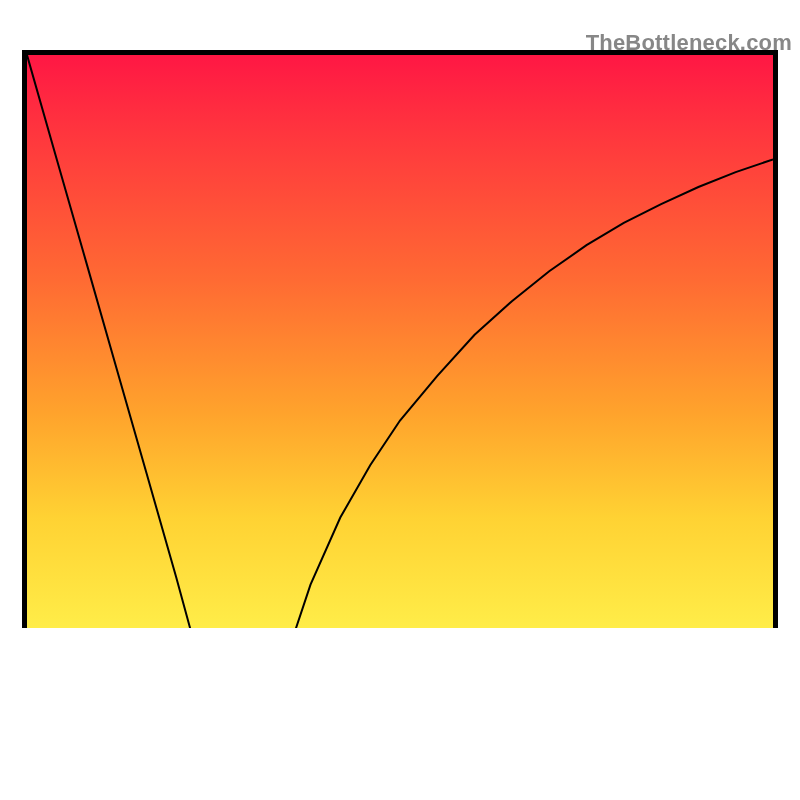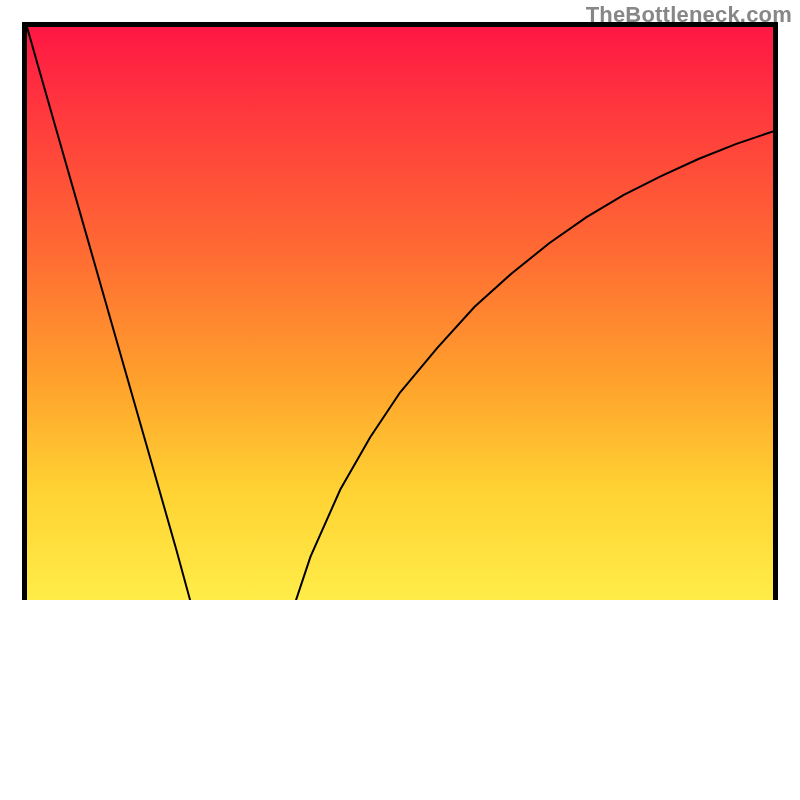--- a/index.html
+++ b/index.html
@@ -5,20 +5,21 @@
   body {
     margin: 0;
     padding: 0;
     background: #fff;
   }
   .wrapper {
     width: 800px;
     height: 600px;
     position: relative;
     background: #fff;
+    margin-top: 28px;
   }
   .watermark {
     position: absolute;
     top: 2px;
     right: 8px;
     font-family: Arial, Helvetica, sans-serif;
     font-size: 22px;
     font-weight: 600;
     color: #878787;
     letter-spacing: 0.2px;

